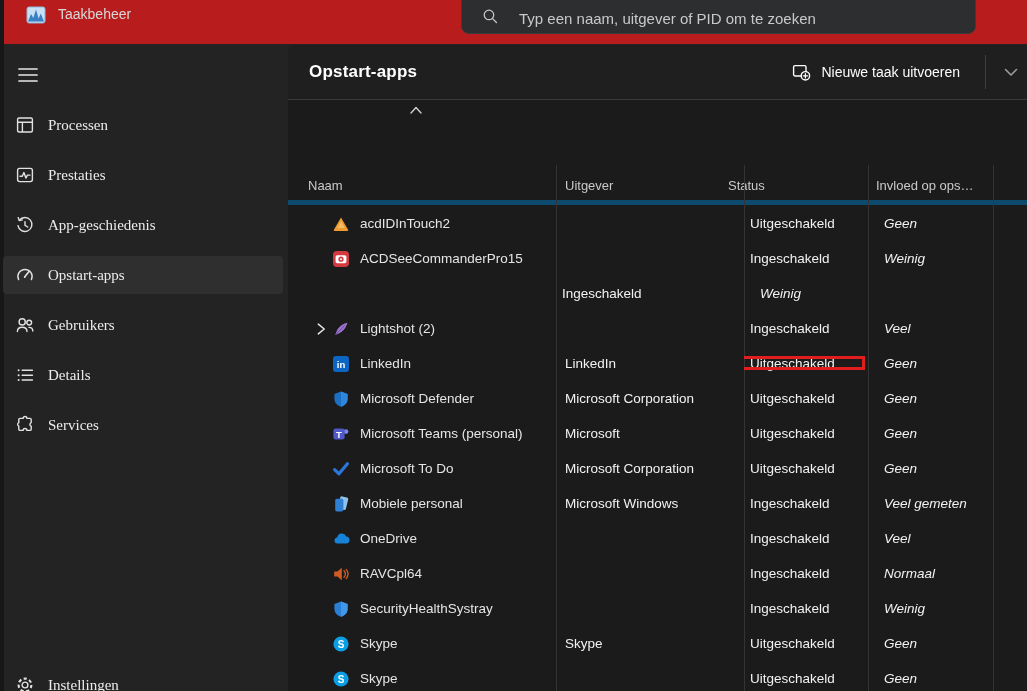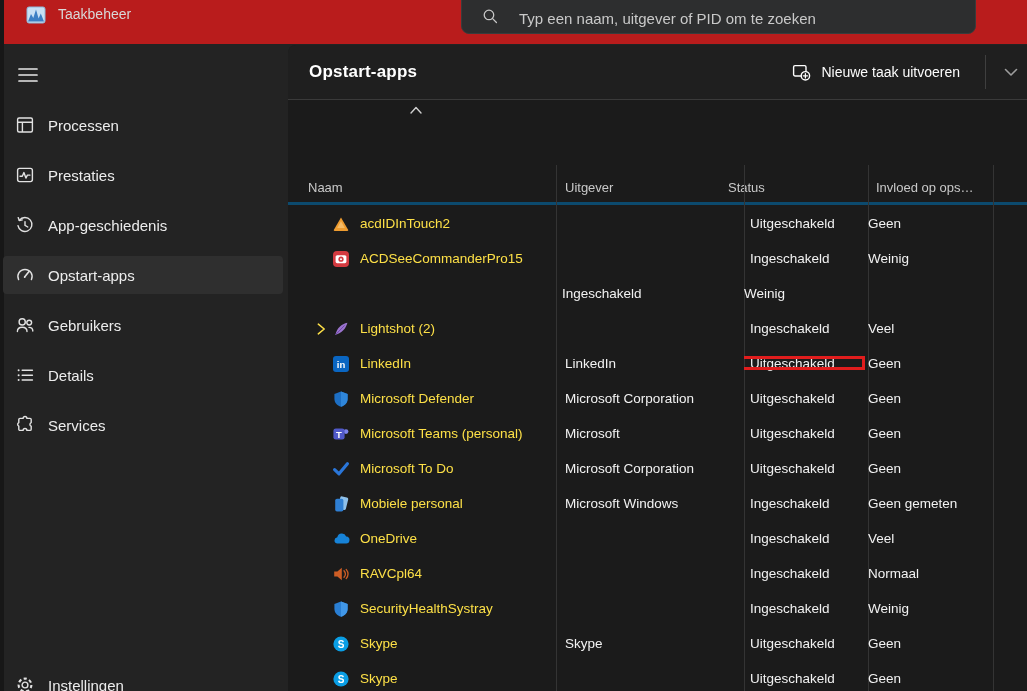--- a/index.html
+++ b/index.html
@@ -22,21 +22,21 @@
     display:flex; align-items:flex-end; padding:0 14px 6px 20px;
   }
   .search-ic { width:17px; height:17px; margin:0 0 2px 0; flex:0 0 auto; }
   .searchbox input {
     flex:1; background:transparent; border:none; outline:none;
     color:#cfcfcf; font-size:15px; font-family:inherit; margin-left:20px;
   }
   .searchbox input::placeholder { color:#c9c9c9; opacity:1; }
 
   
-  .sidebar { position:absolute; left:0; top:44px; width:288px; bottom:0; }
+  .sidebar { position:absolute; left:0; top:44px; width:288px; bottom:0;font-family:Liberation Serif, serif; }
   .edge { position:absolute; left:0; top:-44px; bottom:0; width:4px; background:#171717; }
   .hamburger { position:absolute; left:9px; top:12px; width:38px; height:38px; border-radius:4px;
     display:flex; align-items:center; justify-content:center; cursor:pointer; }
   .hamburger .glyph { width:22px; height:22px; }
   .nav { position:absolute; left:0; top:62px; right:0; }
   .nav-item {
     position:relative; height:38px; margin:0 5px 12px 3px; border-radius:4px;
     display:flex; align-items:center; padding-left:12px; cursor:pointer;
   }
   .nav-item.selected { background:#2f2f2f; }
@@ -59,38 +59,38 @@
   .hdr-right { position:absolute; right:0; top:0; height:100%; display:flex; align-items:center; }
   .newtask-btn { display:flex; align-items:center; gap:10px; padding:7px 12px; border-radius:4px; cursor:pointer; }
   .newtask-ic { width:20px; height:20px; }
   .newtask-label { font-size:14px; color:#fdfdfd; white-space:nowrap; }
   .hdr-divider { width:1px; height:34px; background:#3f3f3f; margin:0 9px 0 13px; }
   .more-btn { width:32px; height:38px; display:flex; align-items:center; justify-content:center; cursor:pointer; }
   .more-btn .glyph { width:16px; height:16px; }
 
   
   .table { position:absolute; left:0; top:56px; right:0; bottom:0; }
-  .thead { position:absolute; left:0; top:64px; right:0; height:40px; border-bottom:3px solid #0c4a6e;text-decoration:underline; }
+  .thead { position:absolute; left:0; top:64px; right:0; height:40px; border-bottom:5px solid #0c4a6e;text-decoration:underline; }
   .th { position:absolute; bottom:7px; font-size:13px; color:#c9c9c9; cursor:pointer; white-space:nowrap; }
   .th-naam { left:20px; } .th-uitgever { left:277px; } .th-status { left:440px; } .th-impact { left:588px; }
   .sort-caret { position:absolute; left:121px; top:3px; width:14px; height:12px; }
   .colsep { position:absolute; top:64px; bottom:0; width:1px; background:#343434; }
   .sep1{left:268px;} .sep2{left:456px;} .sep3{left:580px;} .sep4{left:705px;}
 
   .tbody { position:absolute; left:0; top:105px; right:0; bottom:0; overflow:hidden; }
   .trow { height:35px; display:grid; grid-template-columns:268px 188px 124px 125px 1fr;
     align-items:center; font-size:13.5px; color:#f2f2f2; cursor:default; }
   .cell { overflow:hidden; white-space:nowrap; }
-  .c-name { display:flex; align-items:center; padding-left:22px; color:#fde047; }
+  .c-name { display:flex; align-items:center; padding-left:22px; color:#e5e5e5; }
   .expander { width:22px; height:14px; flex:0 0 auto; }
   .app-ic-cell { width:18px; height:18px; flex:0 0 auto; }
   .app-name { margin-left:10px; }
   .c-pub { padding-left:9px; }
   .c-status { padding-left:6px; position:relative; }
-  .c-impact { padding-left:0; }
+  .c-impact { padding-left:16px;font-style:italic; }
   .hl-box { position:absolute; left:-4px; right:3px; top:0; bottom:1px;
     border:3px solid var(--hl,#e11d1d); pointer-events:none; }
 </style>
 </head>
 <body>
 
 <div class="titlebar">
   <span class="app-ic">
       <svg viewBox="0 0 20 20">
         <rect x="1" y="2" width="18" height="16" rx="2" fill="#c7e0f4" stroke="#8fb8d9"></rect>
@@ -363,21 +363,21 @@
       <span class="app-ic-cell">
               <svg viewBox="0 0 18 18">
                 <rect x="7" y="1.8" width="8.2" height="12.8" rx="1.8" transform="rotate(14 11 8)" fill="#8fc1ea"></rect>
                 <rect x="3.2" y="3.8" width="8.2" height="12.8" rx="1.8" fill="#2f7fd3"></rect>
               </svg>
             </span>
       <span class="app-name">Mobiele personal</span>
     </div>
     <div class="cell c-pub">Microsoft Windows</div>
     <div class="cell c-status">Ingeschakeld</div>
-    <div class="cell c-impact">Geen gemeten</div>
+    <div class="cell c-impact">Veel gemeten</div>
   </div>
         <div class="trow">
     <div class="cell c-name">
       <span class="expander"></span>
       <span class="app-ic-cell">
               <svg viewBox="0 0 18 18">
                 <path d="M5 13.6 a3.2 3.2 0 0 1 .3-6.3 a4.7 4.7 0 0 1 8.9-.9 a3.6 3.6 0 0 1 -.6 7.2 z" fill="#1783d8"></path>
               </svg>
             </span>
       <span class="app-name">OneDrive</span>

